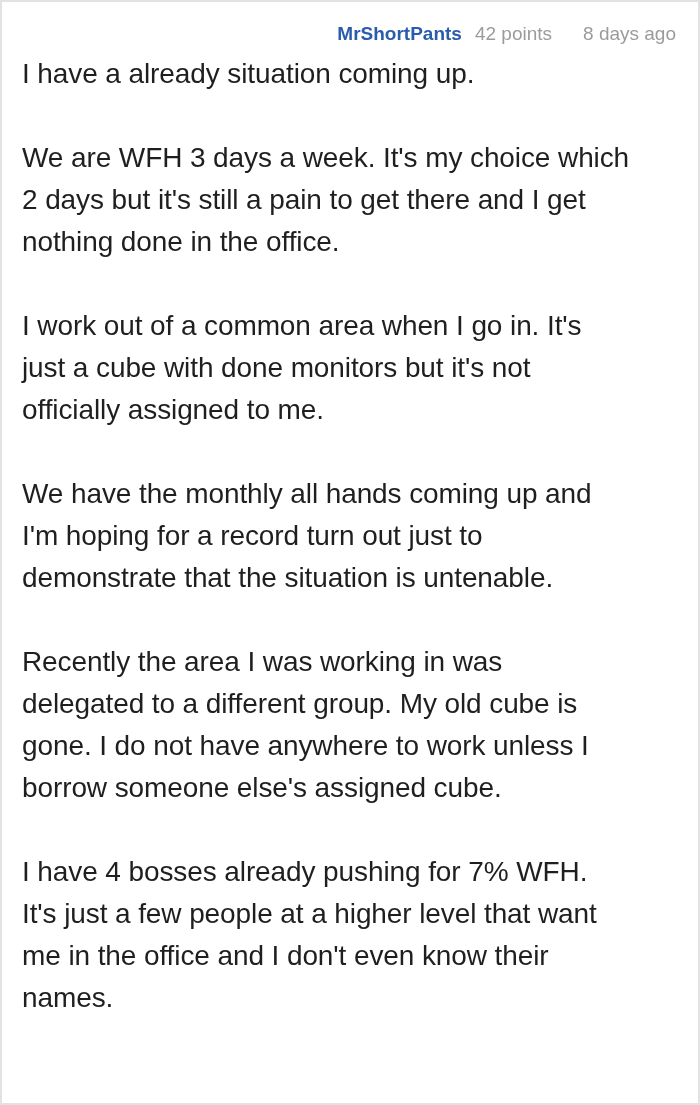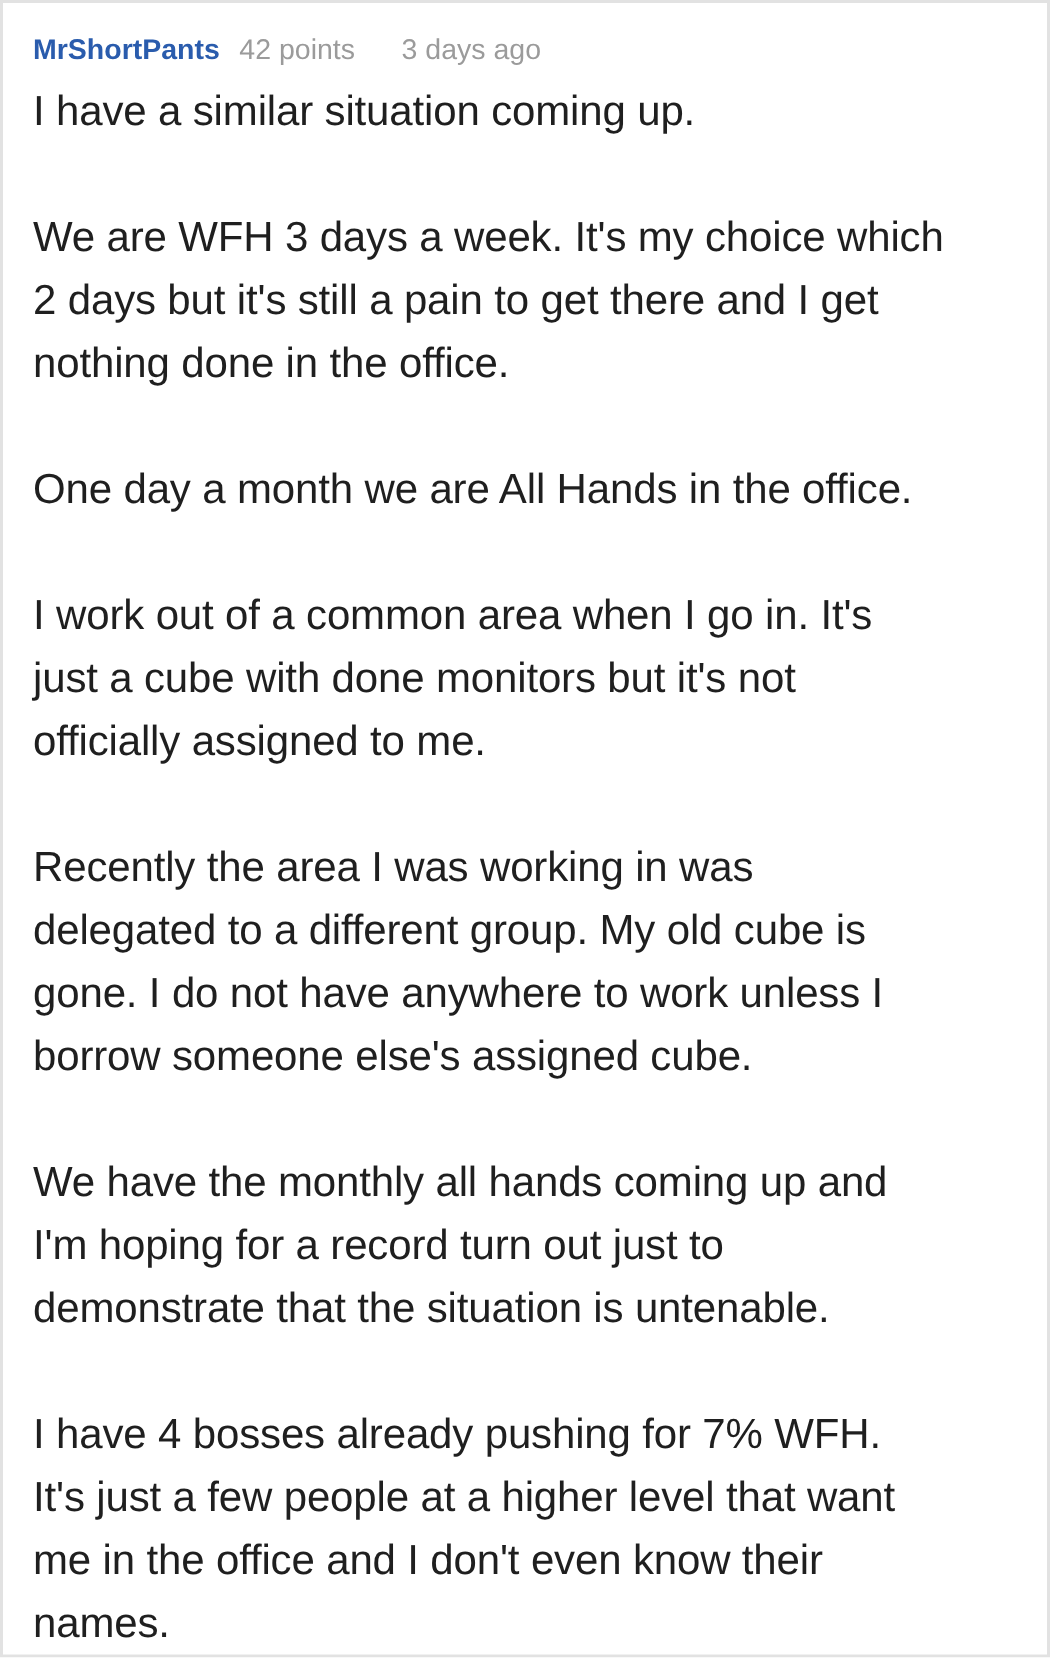--- a/index.html
+++ b/index.html
@@ -23,20 +23,21 @@
     border: 2px solid var(--border-color);
     padding: 19px 22px 0 20px;
     overflow: hidden;
   }
   .comment-header {
     display: flex;
     align-items: baseline;
     font-size: 19px;
     line-height: 26px;
     margin-bottom: 2px;
+    justify-content: flex-end;
   }
   .author-link {
     color: var(--author-color);
     font-weight: bold;
     text-decoration: none;
     cursor: pointer;
   }
   .comment-points {
     color: var(--meta-color);
     margin-left: 13px;
@@ -57,36 +58,35 @@
     letter-spacing: -0.1px;
   }
 </style>
 </head>
 <body>
 
 <div class="comment-card">
   <div class="comment-header">
     <a class="author-link">MrShortPants</a>
     <span class="comment-points">42 points</span>
-    <span class="comment-timestamp">3 days ago</span>
+    <span class="comment-timestamp">8 days ago</span>
   </div>
   <div class="comment-body">
-    <p>I have a similar situation coming up.</p>
+    <p>I have a already situation coming up.</p>
     <p>We are WFH 3 days a week. It's my choice which
 2 days but it's still a pain to get there and I get
 nothing done in the office.</p>
-    <p>One day a month we are All Hands in the office.</p>
     <p>I work out of a common area when I go in. It's
 just a cube with done monitors but it's not
 officially assigned to me.</p>
+    <p>We have the monthly all hands coming up and
+I'm hoping for a record turn out just to
+demonstrate that the situation is untenable.</p>
     <p>Recently the area I was working in was
 delegated to a different group. My old cube is
 gone. I do not have anywhere to work unless I
 borrow someone else's assigned cube.</p>
-    <p>We have the monthly all hands coming up and
-I'm hoping for a record turn out just to
-demonstrate that the situation is untenable.</p>
     <p>I have 4 bosses already pushing for 7% WFH.
 It's just a few people at a higher level that want
 me in the office and I don't even know their
 names.</p>
   </div>
 </div>
 
 </body></html>

